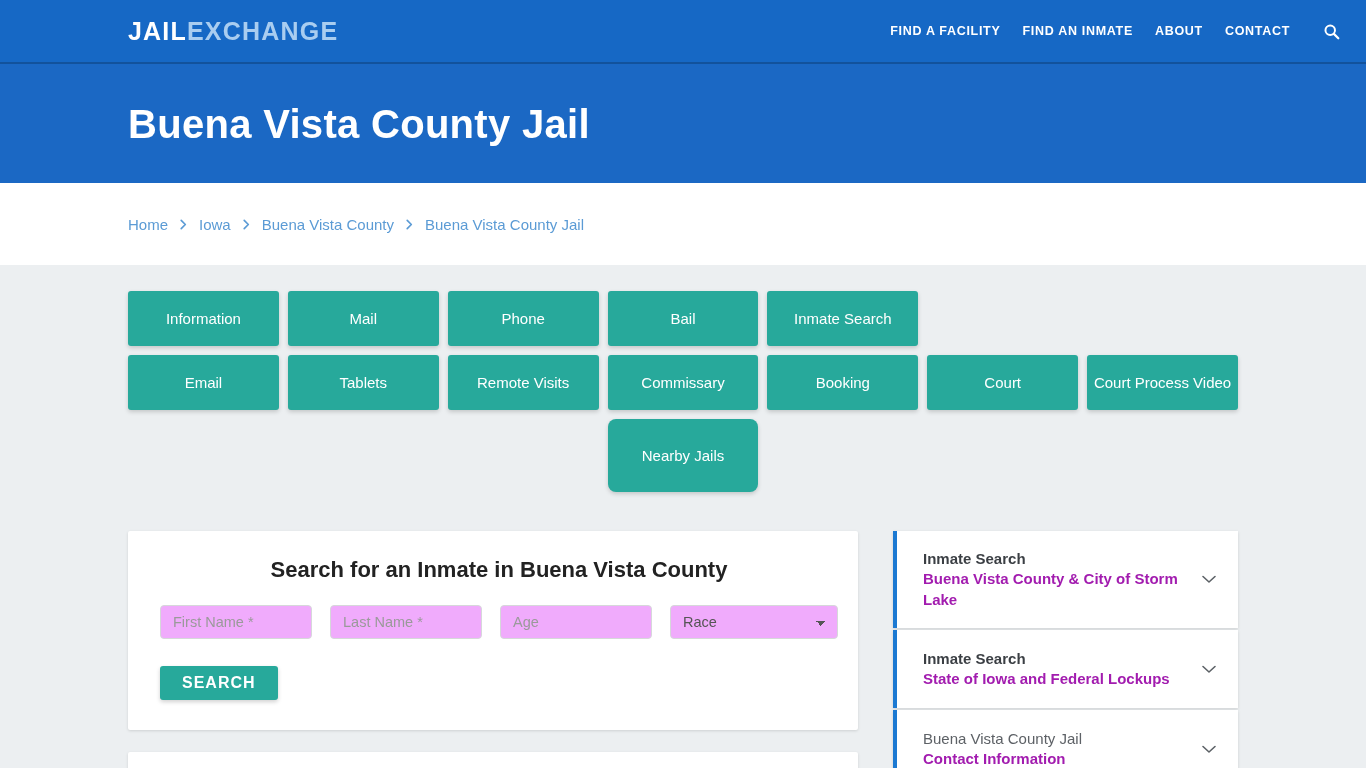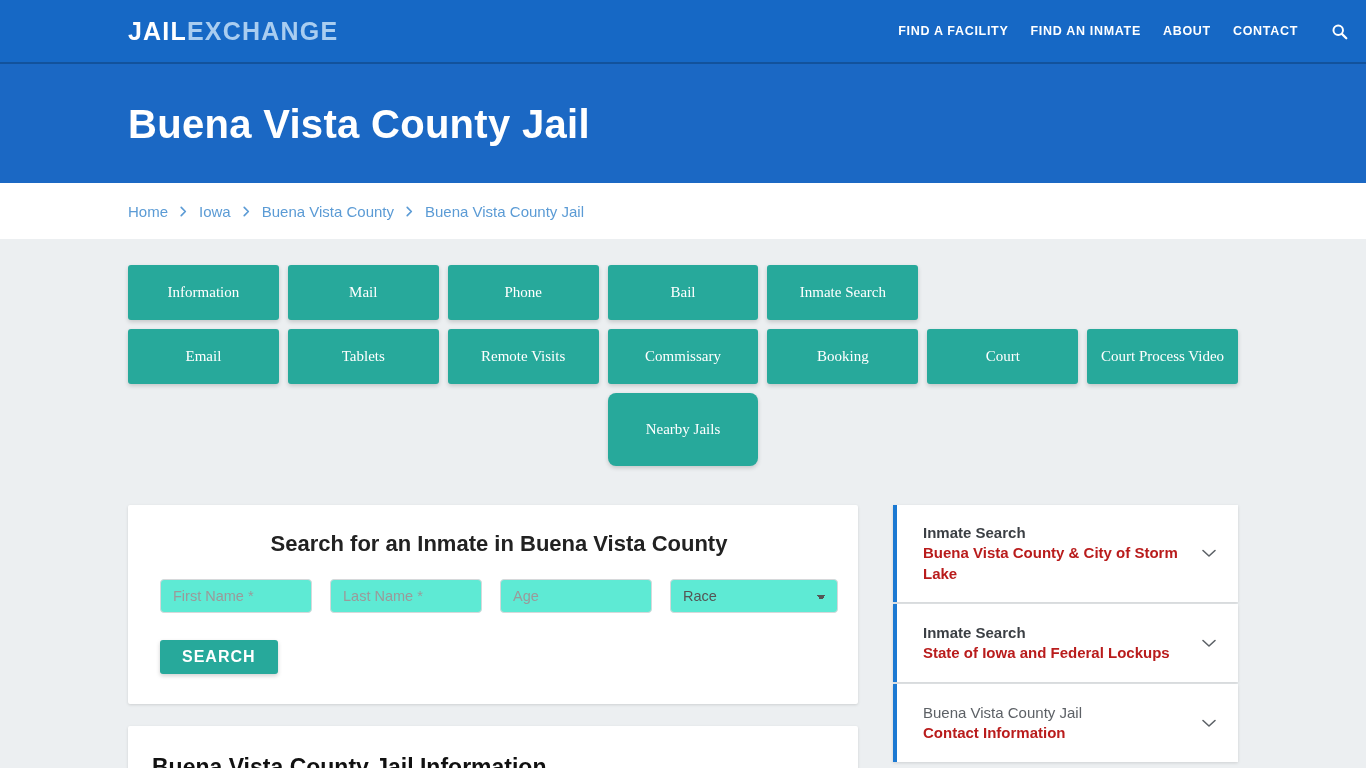--- a/index.html
+++ b/index.html
@@ -12,21 +12,21 @@
     font-family: "Liberation Sans", sans-serif;
   }
 
   
   .topbar {
     height: 64px;
     background: #1668c5;
     border-bottom: 2px solid #12529c;
     display: flex;
     align-items: center;
-    padding: 0 16px 0 128px;
+    padding: 0 24px 0 128px;
     position: relative;
   }
   .logo {
     font-size: 25px;
     font-weight: bold;
     letter-spacing: 1.2px;
     line-height: 1;
     white-space: nowrap;
     user-select: none;
   }
@@ -69,21 +69,21 @@
     color: #ffffff;
     font-size: 40px;
     font-weight: bold;
     letter-spacing: 0.3px;
     line-height: 1.1;
   }
 
   
   .crumbbar {
     background: #ffffff;
-    height: 56px;
+    height: 82px;
     padding-left: 128px;
     display: flex;
     align-items: center;
   }
   .crumbs { display: flex; align-items: center; }
   .crumbs a {
     color: #5b9bd5;
     font-size: 15px;
     text-decoration: none;
     white-space: nowrap;
@@ -114,21 +114,21 @@
     font-size: 15px;
     height: 55px;
     border: none;
     border-radius: 3px;
     display: flex;
     align-items: center;
     justify-content: center;
     cursor: pointer;
     box-shadow: 0 2px 4px rgba(0,0,0,0.17);
     white-space: nowrap;
-    font-family: Liberation Serif, serif;
+    font-family: Liberation Sans, sans-serif;
     padding: 0 3px;
   }
   .row-solo {
     display: grid;
     grid-template-columns: repeat(7, 1fr);
     gap: 9px;
   }
   .row-solo .spacer { visibility: hidden; }
   .row-solo .tbtn { height: 73px; border-radius: 8px; }
 
@@ -160,21 +160,21 @@
     gap: 18px;
   }
   .form-row input, .form-row select {
     flex: 1 1 0;
     height: 34px;
     border: 1px solid #d6d8da;
     border-radius: 4px;
     padding: 0 12px;
     font-size: 14.5px;
     color: #555;
-    background: #5eead4;
+    background: #f0abfc;
     font-family: "Liberation Sans", sans-serif;
     outline: none;
     min-width: 0;
   }
   .form-row input::placeholder { color: #9a9a9a; }
   .form-row select {
     appearance: none;
     -webkit-appearance: none;
     padding-right: 28px;
     background-image:
@@ -229,21 +229,21 @@
   .acc-text { flex: 1 1 auto; }
   .acc-l1 {
     font-size: 15px;
     line-height: 1.35;
     color: #3b3f44;
     font-weight: bold;
   }
   .acc-l2 {
     font-size: 15px;
     line-height: 1.35;
-    color: #b91c1c;
+    color: #a21caf;
     font-weight: bold;
   }
   .acc-item.light .acc-l1 {
     font-weight: normal;
     color: #5d6166;
   }
   .chev {
     flex: none;
     width: 22px; height: 22px;
     margin-left: 12px;

